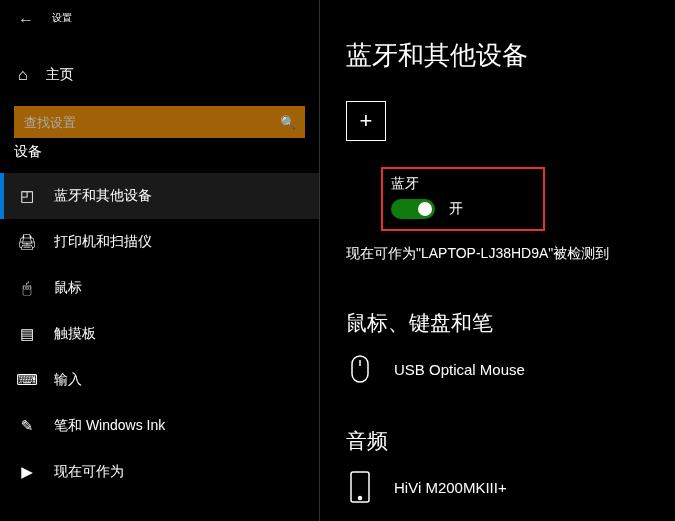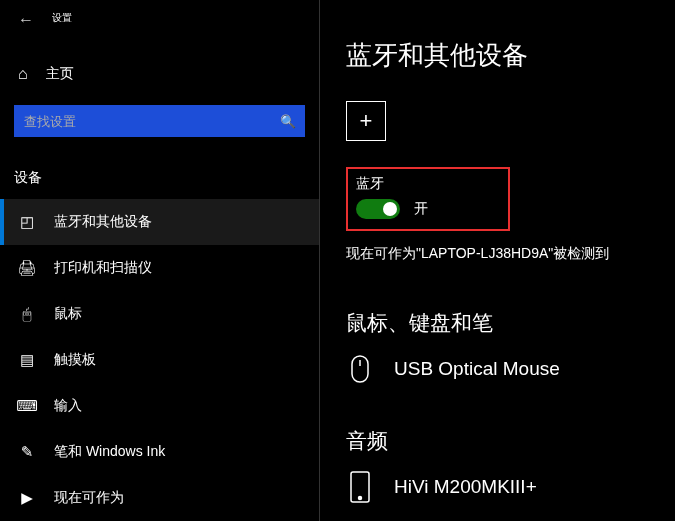--- a/index.html
+++ b/index.html
@@ -33,37 +33,37 @@
       align-items: center;
       gap: 18px;
       padding: 12px 18px;
       margin-top: 18px;
     }
     .home-icon { font-size: 16px; }
     .search-wrap { padding: 10px 14px 0 14px; }
     .search {
       display: flex;
       align-items: center;
-      background: #1d4ed8;
+      background: #a16207;
       height: 32px;
       padding: 0 8px 0 10px;
       color: #bbb;
     }
     .search input {
       flex: 1;
       background: transparent;
       border: none;
       color: #ddd;
       font-size: 13px;
       outline: none;
     }
     .search input::placeholder { color: #aaa; }
     .search-icon { font-size: 13px; color: #ccc; }
     .section-label {
-      padding: 32px 18px 12px 14px;
+      padding: 5px 18px 12px 14px;
       font-size: 14px;
       color: #fff;
     }
     .nav-item {
       display: flex;
       align-items: center;
       gap: 18px;
       padding: 14px 18px;
       font-size: 14px;
       color: #fff;
@@ -101,20 +101,21 @@
       display: flex;
       align-items: center;
       justify-content: center;
       font-size: 22px;
     }
     .bt-block {
       border: 2px solid #e83030;
       padding: 6px 80px 10px 8px;
       display: inline-block;
       margin-bottom: 14px;
+      margin-left: 35px;
     }
     .bt-label { font-size: 14px; margin-bottom: 6px; }
     .toggle-row { display: flex; align-items: center; gap: 14px; }
     .toggle {
       width: 44px; height: 20px;
       background: #107c10;
       border-radius: 10px;
       position: relative;
     }
     .toggle::after {
@@ -138,21 +139,21 @@
     }
     .device-icon {
       width: 28px; height: 36px;
       display: inline-flex;
       align-items: center;
       justify-content: center;
     }
     .mouse-svg { width: 18px; height: 28px; }
     .phone-svg { width: 20px; height: 32px; }
     .device-text { display: flex; flex-direction: column; }
-    .device-name { font-size: 19px; }
+    .device-name { font-size: 15px; }
     .device-status { font-size: 13px; color: #aaa; }
   </style>
 </head>
 <body>
 
 <div class="sidebar">
   <div class="header-row">
     <span class="back-icon">←</span>
     <span class="header-title">设置</span>
   </div>

